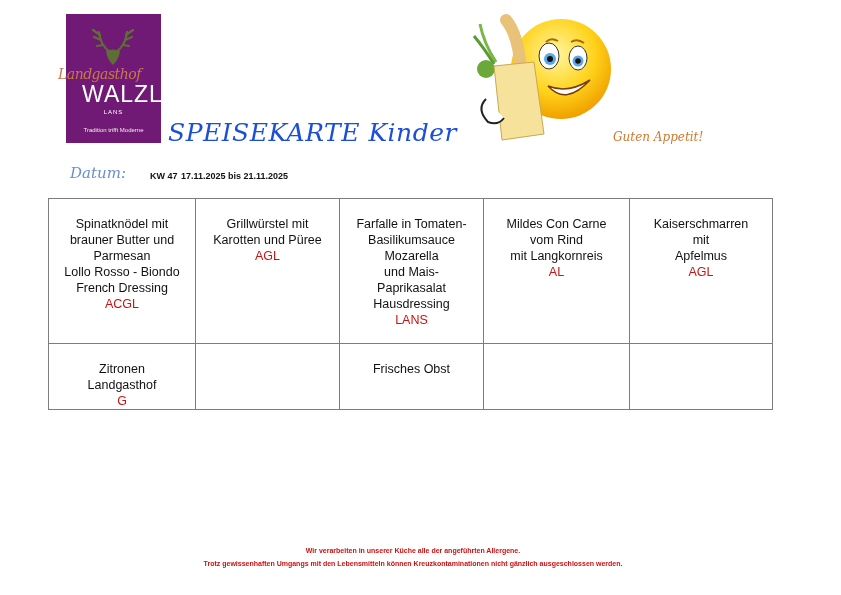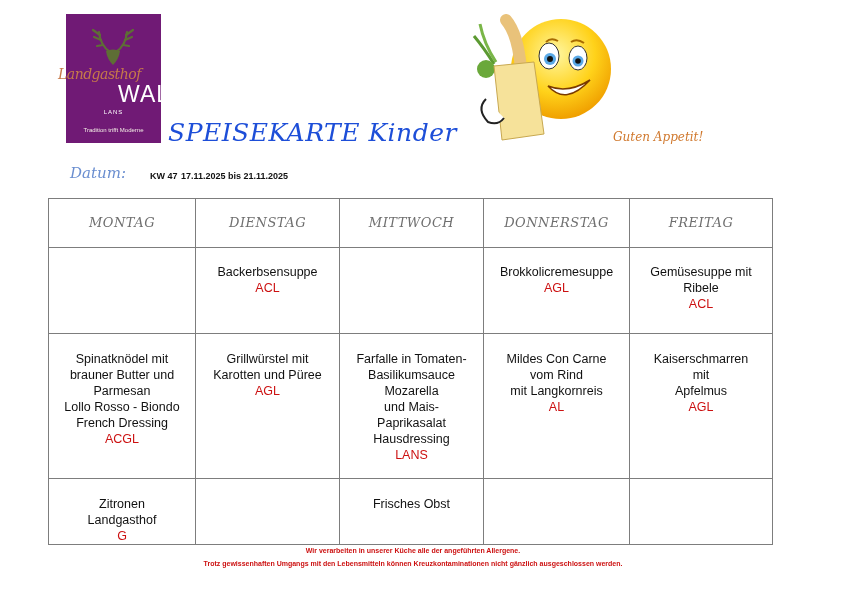--- a/index.html
+++ b/index.html
@@ -1,20 +1,20 @@
 <!DOCTYPE html>
 <html><head>
 <meta charset="utf-8">
 <style>
   html, body { margin:0; padding:0; background:#ffffff; }
   body { width:841px; height:595px; position:relative; overflow:hidden; font-family:"Liberation Sans", sans-serif; }
   .logo { position:absolute; left:66px; top:14px; width:95px; height:129px; background:#701a75; }
   .logo .antler { position:absolute; left:24px; top:12px; width:46px; height:40px; }
   .logo .script { position:absolute; left:-8px; top:52px; width:120px; font-family:"DejaVu Serif", serif; font-style:italic; font-size:14px; color:#c67a4a; letter-spacing:-0.5px; white-space:nowrap; }
-  .logo .walzl { position:absolute; left:0; width:113px; top:67px; text-align:center; color:#fff; font-size:23px; letter-spacing:1px;margin-left:36px; }
+  .logo .walzl { position:absolute; left:0; width:113px; top:67px; text-align:center; color:#fff; font-size:23px; letter-spacing:1px; }
   .logo .lans { position:absolute; left:0; width:95px; top:95px; text-align:center; color:#fff; font-size:6px; letter-spacing:1px; }
   .logo .tag { position:absolute; left:0; width:95px; top:113px; text-align:center; color:#f3ede5; font-size:6px; }
   .title { position:absolute; left:168px; top:118px; font-family:"DejaVu Serif", serif; font-style:italic; font-size:25px; color:#1d4ed8; letter-spacing:0.5px; }
   .datum-label { position:absolute; left:70px; top:164px; font-family:"DejaVu Serif", serif; font-style:italic; font-size:15px; color:#6a8ed0; }
   .datum-kw { position:absolute; left:142px; top:171px; font-size:9px; font-weight:bold; color:#111;padding-left:8px; }
   .datum-range { position:absolute; left:181px; top:171px; font-size:9px; font-weight:bold; color:#111;text-align:center; }
   .smiley { position:absolute; left:466px; top:14px; width:150px; height:130px; }
   .appetit { position:absolute; left:613px; top:130px; font-family:"DejaVu Serif", serif; font-style:italic; font-size:12px; color:#d0782d; }
   table.menu { position:absolute; left:48px; top:198px; border-collapse:collapse; table-layout:fixed; width:724px; }
   table.menu td, table.menu th { border:1.5px solid #7d7d7d; text-align:center; vertical-align:top; font-size:12.5px; line-height:16px; color:#111; padding:0 4px; }
@@ -87,50 +87,20 @@
 
 <table class="menu">
   <colgroup>
     <col style="width:147px">
       <col style="width:144px">
       <col style="width:144px">
       <col style="width:146px">
       <col style="width:143px">
   </colgroup>
   <tbody>
-      <tr>
-    <th>MONTAG</th>
-    <th>DIENSTAG</th>
-    <th>MITTWOCH</th>
-    <th>DONNERSTAG</th>
-    <th>FREITAG</th>
-  </tr>
-  <tr class="r1">
-    <td>
-          <div class="dish"></div>
-          <div class="allergen"></div>
-        </td>
-    <td>
-          <div class="dish">Backerbsensuppe</div>
-          <div class="allergen">ACL</div>
-        </td>
-    <td>
-          <div class="dish"></div>
-          <div class="allergen"></div>
-        </td>
-    <td>
-          <div class="dish">Brokkolicremesuppe</div>
-          <div class="allergen">AGL</div>
-        </td>
-    <td>
-          <div class="dish">Gemüsesuppe mit
-Ribele</div>
-          <div class="allergen">ACL</div>
-        </td>
-  </tr>
   <tr class="r2">
     <td>
           <div class="dish">Spinatknödel mit
 brauner Butter und
 Parmesan
 Lollo Rosso - Biondo
 French Dressing</div>
           <div class="allergen">ACGL</div>
         </td>
     <td>

